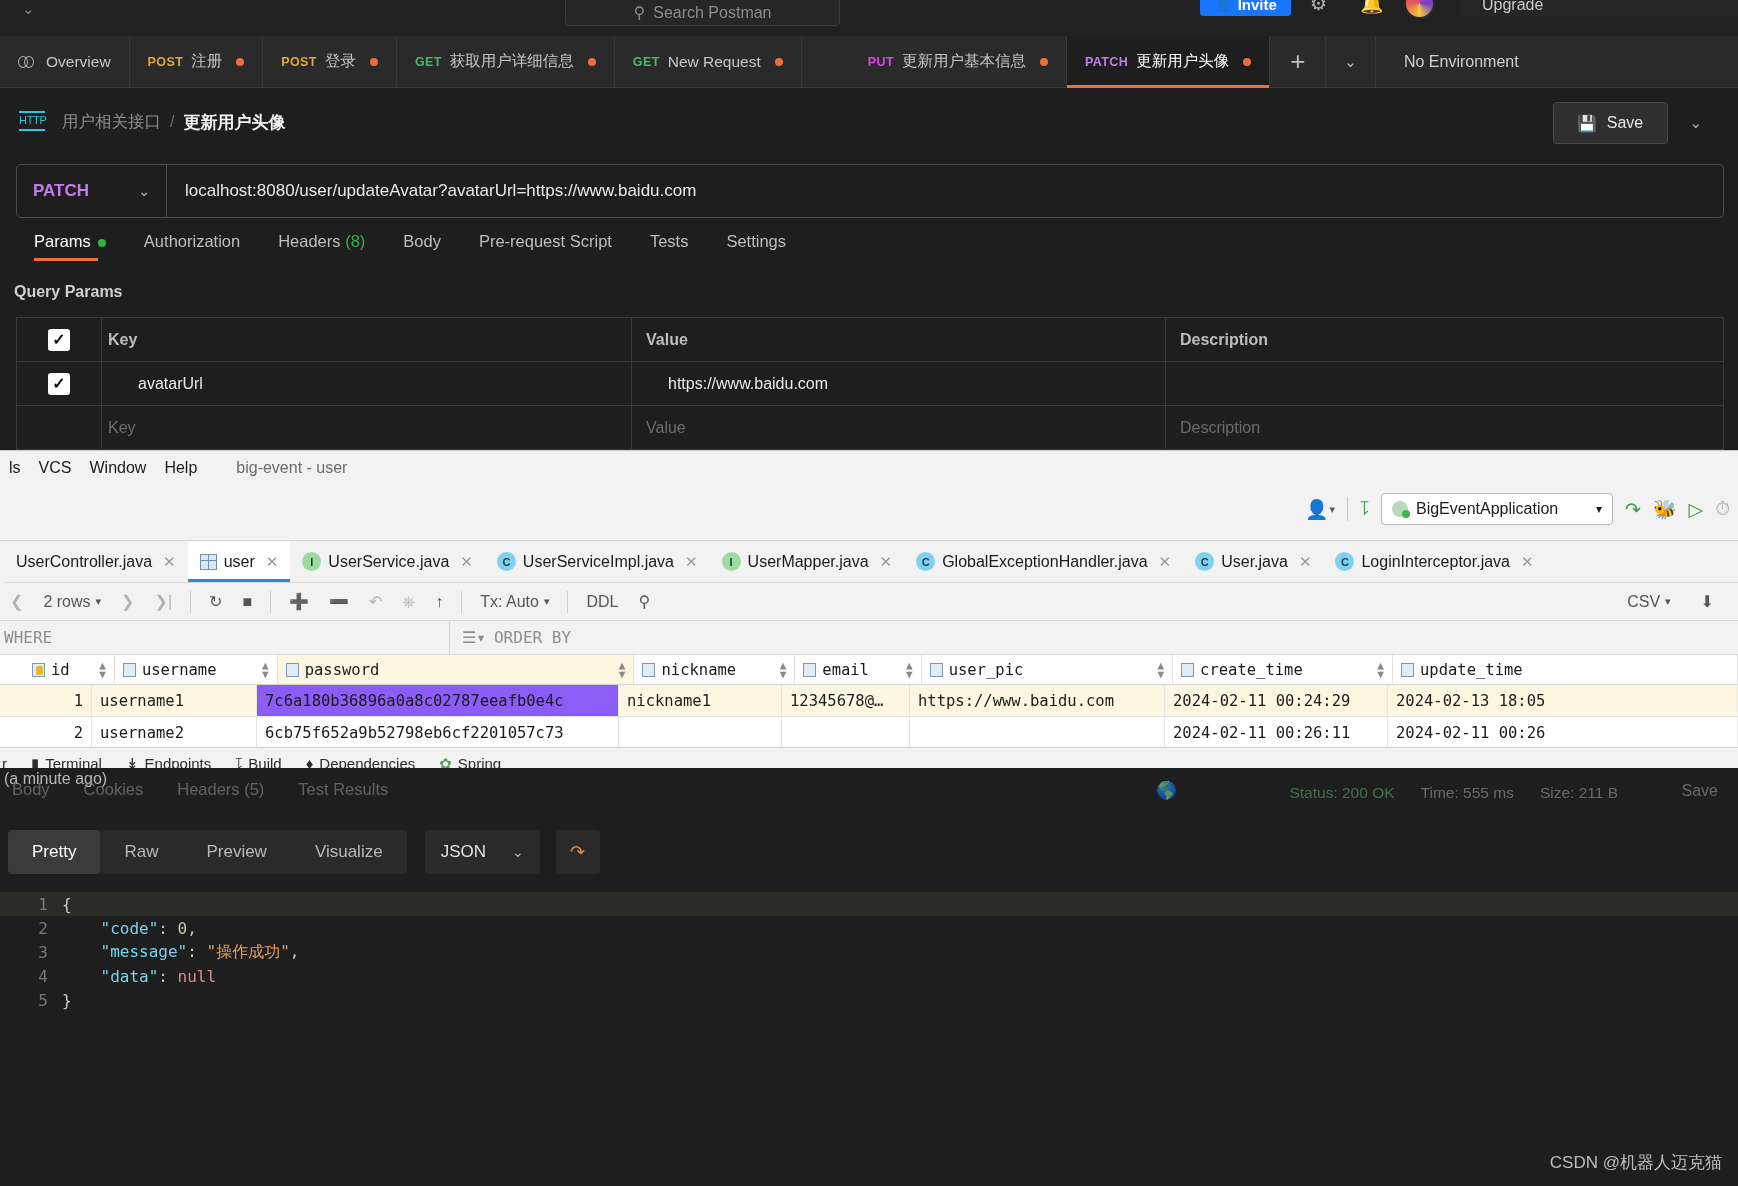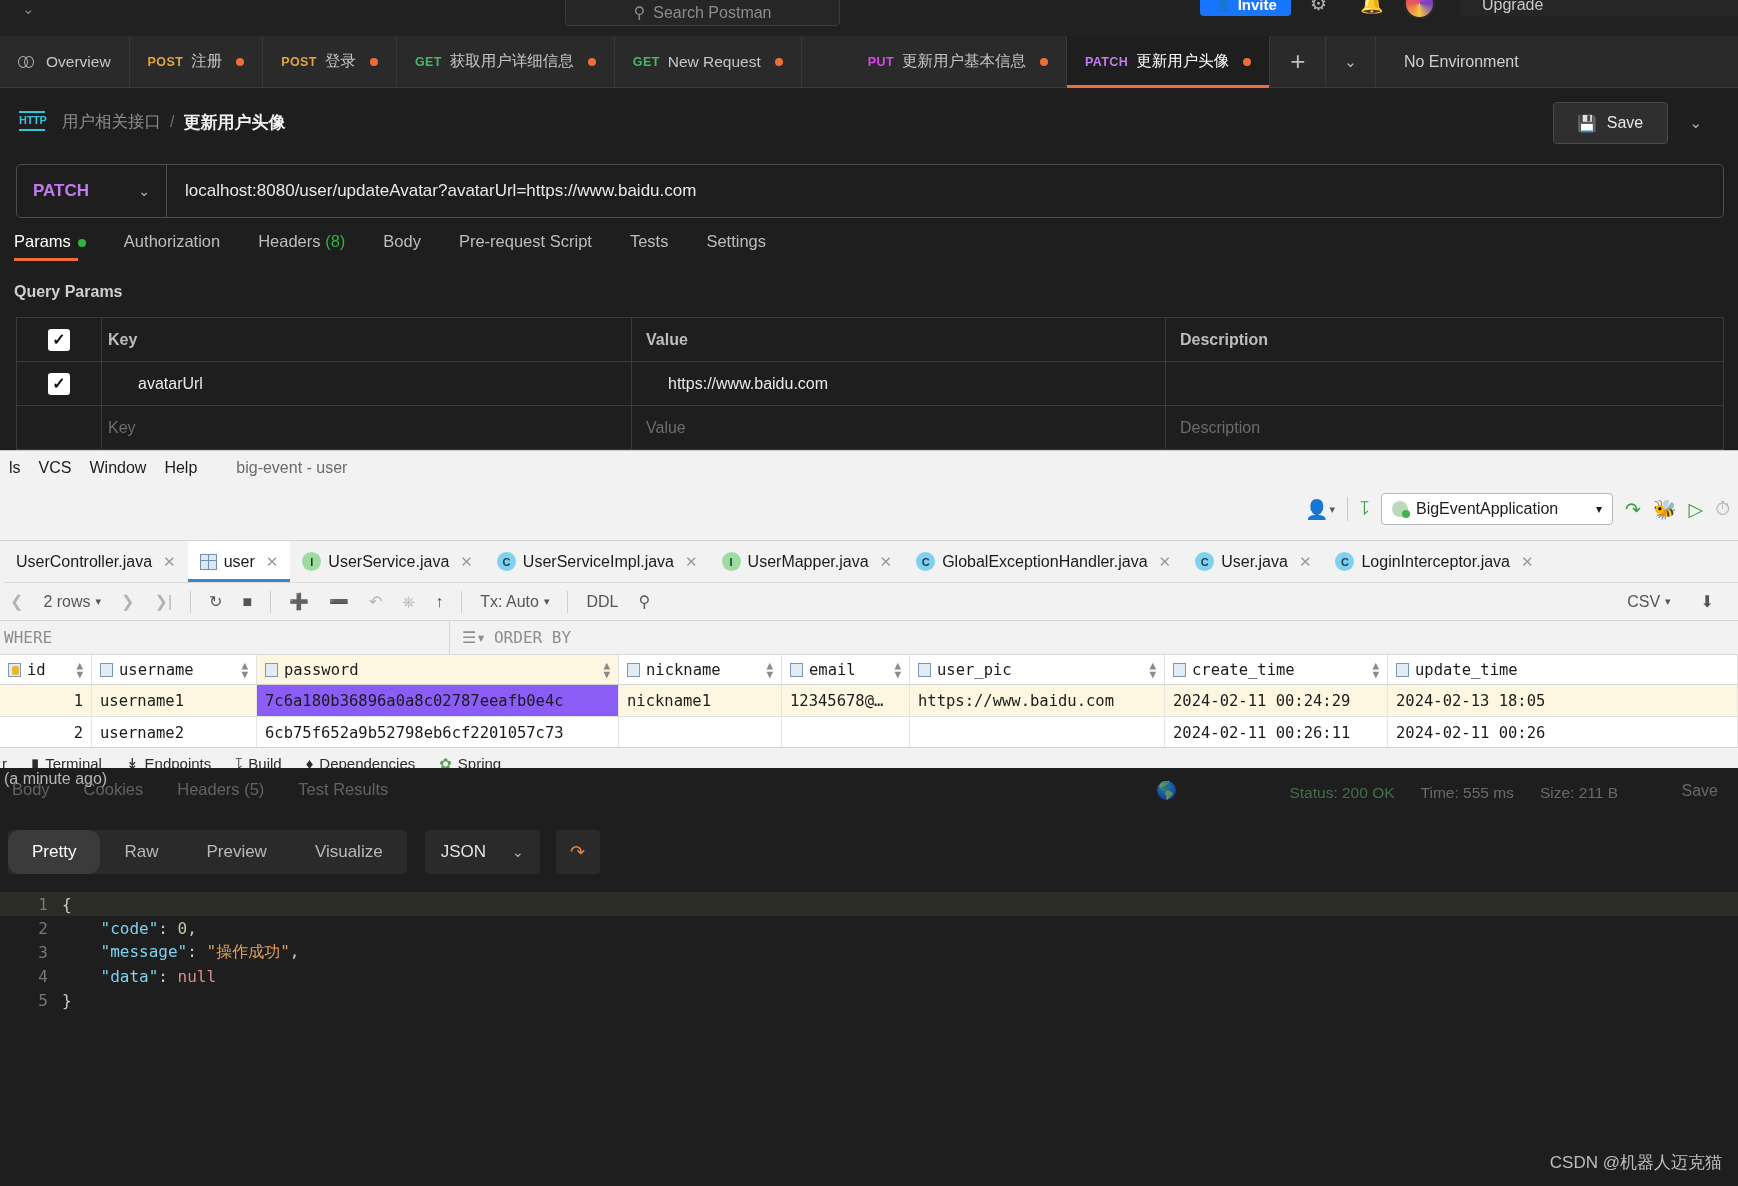--- a/index.html
+++ b/index.html
@@ -48,41 +48,41 @@
   .pm-tab.active::after { content:''; position:absolute; left:0; right:0; bottom:-1px; height:3px; background:#f26b3a; }
   .pm-tab-add { display:flex; align-items:center; padding: 0 20px; color:#c0c0c0; font-size: 26px; border-right:1px solid #383838;}
   .pm-tab-caret { display:flex; align-items:center; padding: 0 18px; color:#c0c0c0; font-size: 15px; border-right:1px solid #383838;}
   .pm-env { display:flex; align-items:center; padding-left: 28px; color:#cfcfcf; font-size: 16px; }
   .ov-icon { display:inline-block; width:18px; height:14px; position:relative; }
   .ov-icon i { position:absolute; top:1px; width:10px; height:12px; border:1.6px solid #b0b0b0; border-radius:50%; }
   .ov-icon i:first-child { left:0; } .ov-icon i:last-child { left:6px; }
 
   .pm-crumbrow { position: absolute; left: 0; top: 88px; width: 1738px; height: 68px; display:flex; align-items:center; }
   .http-badge { margin-left: 18px; width: 30px; height: 28px; position: relative; }
-  .http-badge .txt { color:#36c2d8; font-size: 11px; font-weight:700; letter-spacing:-.3px; position:absolute; top:6px; left:1px;}
+  .http-badge .txt { color:#36c2d8; font-size: 11px; font-weight:400; letter-spacing:-.3px; position:absolute; top:6px; left:1px;}
   .http-badge .ln1 { position:absolute; left:1px; top:3px; width:26px; height:1.6px; background:#36c2d8;}
   .http-badge .ln2 { position:absolute; left:1px; top:21px; width:26px; height:1.6px; background:#36c2d8;}
   .crumb-parent { margin-left: 14px; font-size: 16.5px; color: #8c8c8c; }
   .crumb-sep { margin: 0 9px; color: #6f6f6f; font-size: 16px; }
   .crumb-cur { font-size: 17px; color: #f2f2f2; font-weight: 700; }
   .save-btn { position:absolute; right: 70px; top: 14px; height: 42px; width: 115px; background:#2f2f2f;
      border:1px solid #4a4a4a; border-radius:4px; display:flex; align-items:center; justify-content:center; gap:9px;
      color:#e6e6e6; font-size:16px; }
   .save-caret { position:absolute; right: 36px; top: 26px; color:#b9b9b9; font-size:15px; }
 
   .pm-urlbar { position:absolute; left: 16px; top: 164px; width: 1708px; height: 54px;
      background: #1e1e1e; border:1px solid #4e4e4e; border-radius:5px; display:flex; align-items:center; }
   .pm-method { width: 150px; height: 100%; display:flex; align-items:center; justify-content:space-between;
      padding: 0 16px; border-right:1px solid #4e4e4e; color:#c27cf0; font-size:17px; font-weight:600; }
   .pm-method .cv { color:#b5b5b5; font-weight: 400; font-size:14px; }
   .pm-url { padding-left: 18px; font-size: 17px; color: #e8e8e8; }
 
   .pm-reqtabs { position:absolute; left: 14px; top: 232px; display:flex; align-items:flex-end; gap: 0; }
   .rtab { padding: 0 18px 10px 0; margin-right: 20px; font-size: 16.5px; color:#bdbdbd; position:relative; white-space:nowrap;}
-  .rtab:first-child { padding-left:0; }
+  .rtab:first-child { padding-left:0;margin-left:20px; }
   .rtab .gdot { display:inline-block; width:8px;height:8px;border-radius:50%;background:#2fb344; margin-left:7px; vertical-align:middle;}
   .rtab .cnt { color:#2fb344; }
   .rtab.active { color:#fff; }
   .rtab.active::after { content:''; position:absolute; left:0; right:26px; bottom:0; height:3px; background:#f26b3a; }
 
   .qp-title { position:absolute; left:14px; top:283px; font-size:16px; font-weight:700; color:#cfcfcf; }
   .qp-table { position:absolute; left:16px; top:317px; width:1708px; border:1px solid #3a3a3a; border-bottom:none;}
   .qp-row { display:flex; height:44px; border-bottom:1px solid #3a3a3a; align-items:center; }
   .qp-chk { width: 84px; display:flex; justify-content:center; align-items:center; }
   .chkbox { width:22px;height:22px;background:#fff;border-radius:3px;display:flex;align-items:center;justify-content:center;
@@ -132,21 +132,21 @@
   .dg-i.dis { color:#b4b4b4; }
   .dg-sep { width:1px; height:22px; background:#cfcfcf; margin: 0 8px; }
   .dg-right { margin-left:auto; display:flex; align-items:center; gap:10px; padding-right:14px; }
 
   .dg-where { position:absolute; left:0; top:170px; width:1738px; height:34px; display:flex; align-items:center;
       font-family:"DejaVu Sans Mono", monospace; font-size:16px; color:#8d8d8d; border-bottom:1px solid #d9d9d9;}
   .dg-where .w1 { width: 450px; padding-left: 4px; border-right:1px solid #d4d4d4; height:100%; display:flex; align-items:center;}
   .dg-where .w2 { padding-left: 12px; display:flex; align-items:center; gap:8px; }
 
   .dg-grid { position:absolute; left:0; top:204px; width:1738px; }
-  .dg-hrow { display:flex; height:30px; background:#fff; border-bottom:1px solid #d4d4d4; }
+  .dg-hrow { display:flex; height:30px; background:#fff; border-bottom:1px solid #d4d4d4;padding-left:24px; }
   .dg-h { display:flex; align-items:center; gap:6px; padding: 0 8px; font-family:"DejaVu Sans Mono", monospace;
       font-size:15.5px; color:#1b1b1b; border-right:1px solid #e2e2e2; position:relative; }
   .dg-h.hl { background:#fdf7e2; }
   .dg-h .sort { margin-left:auto; color:#8a8a8a; font-size:11px; line-height:9px;}
   .colico { width:13px;height:14px;background:#e2ecf5;border:1.3px solid #7b98b5; flex:none; position:relative;}
   .colico.key::after{content:'';position:absolute;left:3px;top:2px;width:7px;height:9px;background:#e8b732;border-radius:2px;}
   .dg-r { display:flex; height:32px; font-family:"DejaVu Sans Mono", monospace; font-size:15.5px;
       border-bottom:1px solid #e0e0e0; }
   .dg-r.odd { background:#fdf7e2; } .dg-r.even { background:#fff; }
   .dg-c { display:flex; align-items:center; padding: 0 8px; border-right:1px solid #e6e6e6; overflow:hidden;
@@ -166,21 +166,21 @@
   .resp-tabsrow { position:absolute; left:12px; top:12px; display:flex; gap:34px; font-size:16.5px; color:#9a9a9a;
        opacity:.55; }
   .resp-status { position:absolute; right: 120px; top: 16px; display:flex; gap:26px; font-size:15.5px; color:#9b9b9b; opacity:.6;}
   .resp-status .ok { color:#5aa469; }
   .resp-glob { position:absolute; right: 560px; top: 12px; font-size:17px; color:#9a9a9a; opacity:.6;}
   .resp-save { position:absolute; right: 20px; top: 14px; font-size:16px; color:#9a9a9a; opacity:.6;}
 
   .fmt-row { position:absolute; left:0; top:56px; width:1738px; height:56px; display:flex; align-items:center; }
   .fmt-tabs { display:flex; align-items:center; background:#2a2a2a; border-radius:4px; margin-left:8px; height:44px; }
   .fmt { padding: 0 24px; height:44px; display:flex; align-items:center; font-size:17px; color:#b9b9b9; }
-  .fmt.active { background:#3b3b3b; color:#fff; border-radius:12px; }
+  .fmt.active { background:#3b3b3b; color:#fff; border-radius:4px; }
   .fmt-json { margin-left: 18px; height:44px; width:115px; background:#2a2a2a; border-radius:4px; display:flex;
       align-items:center; justify-content:space-between; padding: 0 16px; font-size:17px; color:#e3e3e3;}
   .fmt-json .cv { font-size:14px; color:#b5b5b5; }
   .fmt-wrap { margin-left: 16px; width:44px; height:44px; background:#2a2a2a; border-radius:4px;
       display:flex; align-items:center; justify-content:center; color:#e2874a; font-size:18px; }
 
   .code { position:absolute; left:0; top:124px; width:1738px; font-family:"DejaVu Sans Mono", monospace; font-size:16px; }
   .cl { display:flex; height:24px; align-items:center; }
   .cl.cur { background:#2c2c26; }
   .gutter { width:62px; text-align:right; padding-right:14px; color:#777; }

